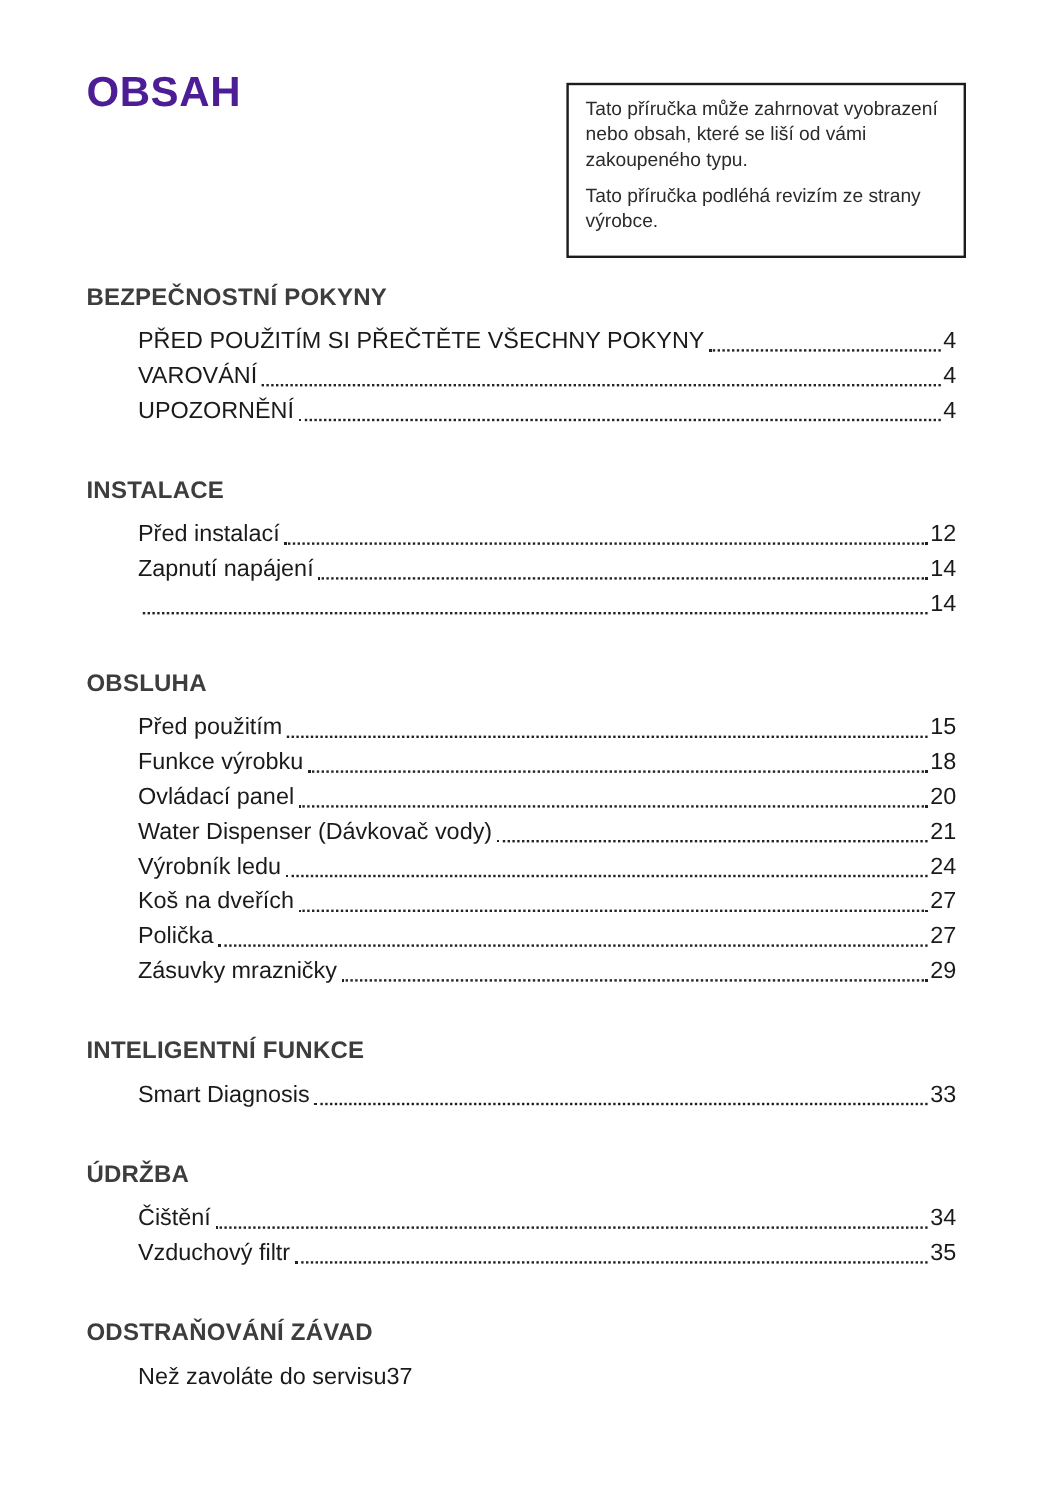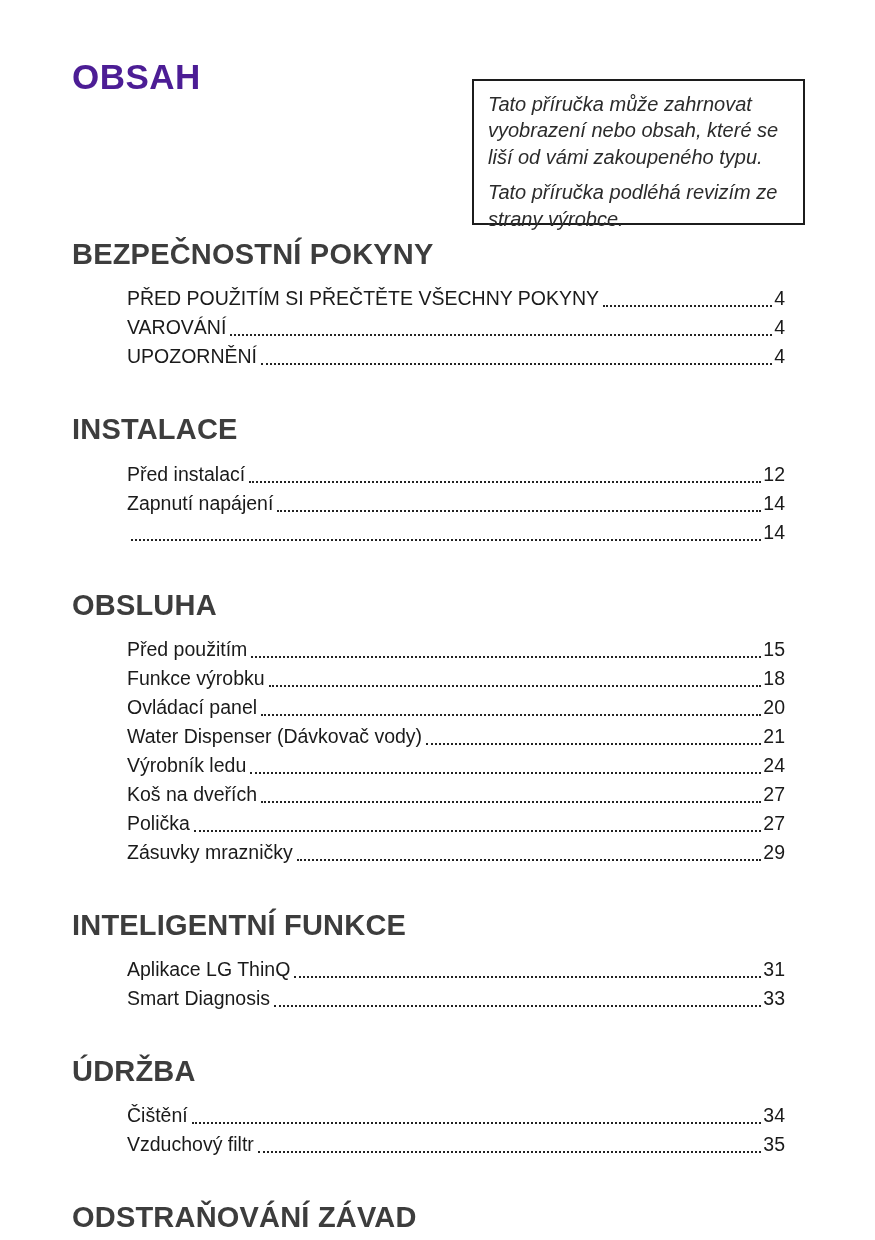--- a/index.html
+++ b/index.html
@@ -23,53 +23,52 @@
     margin: 56px 0 0 0;
     font-size: 35px;
     font-weight: bold;
     letter-spacing: 0.5px;
     color: #4c1d95;
     line-height: 1.2;
   }
   .note-box {
     position: absolute;
     left: 472px;
-    top: 79px;
+    top: 69px;
     width: 333px;
     height: 146px;
     box-sizing: border-box;
     border: 2px solid #1c1c1c;
     padding: 10px 14px 10px 14px;
-    font-size: 20px;
+    font-size: 16px;
     line-height: 1.32;
     color: #2b2b2b;
-    font-style: italic;
   }
   .note-box p {
     margin: 0 0 9px 0;
   }
   .toc {
     margin: 0;
   }
   .toc-section {
     margin-top: 40px;
   }
   .toc-section:first-child {
     margin-top: 138px;
   }
   .section-heading {
     margin: 0 0 9px 0;
-    font-size: 29px;
+    font-size: 20px;
     font-weight: bold;
     letter-spacing: 0.2px;
     color: var(--heading-color, #3d3d3d);
     line-height: 1.25;
   }
   .section-entries {
-    margin: 12px;
+    margin: 0;
   }
   .toc-entry {
     display: flex;
     align-items: baseline;
     margin-left: 43px;
     font-size: 19.5px;
     line-height: 29px;
     color: var(--text-color, #1a1a1a);
     cursor: pointer;
   }
@@ -196,25 +195,20 @@
     <span class="toc-entry-label">Zásuvky mrazničky</span>
     <span class="dot-leader"></span>
     <span class="toc-entry-page">29</span>
   </div>
 </div>
   </div>
 
   <div class="toc-section">
     <h2 class="section-heading">INTELIGENTNÍ FUNKCE</h2>
     <div class="section-entries">
-  <div class="toc-entry">
-    <span class="toc-entry-label">Aplikace LG ThinQ</span>
-    <span class="dot-leader"></span>
-    <span class="toc-entry-page">31</span>
-  </div>
 
   <div class="toc-entry">
     <span class="toc-entry-label">Smart Diagnosis</span>
     <span class="dot-leader"></span>
     <span class="toc-entry-page">33</span>
   </div>
 </div>
   </div>
 
   <div class="toc-section">

